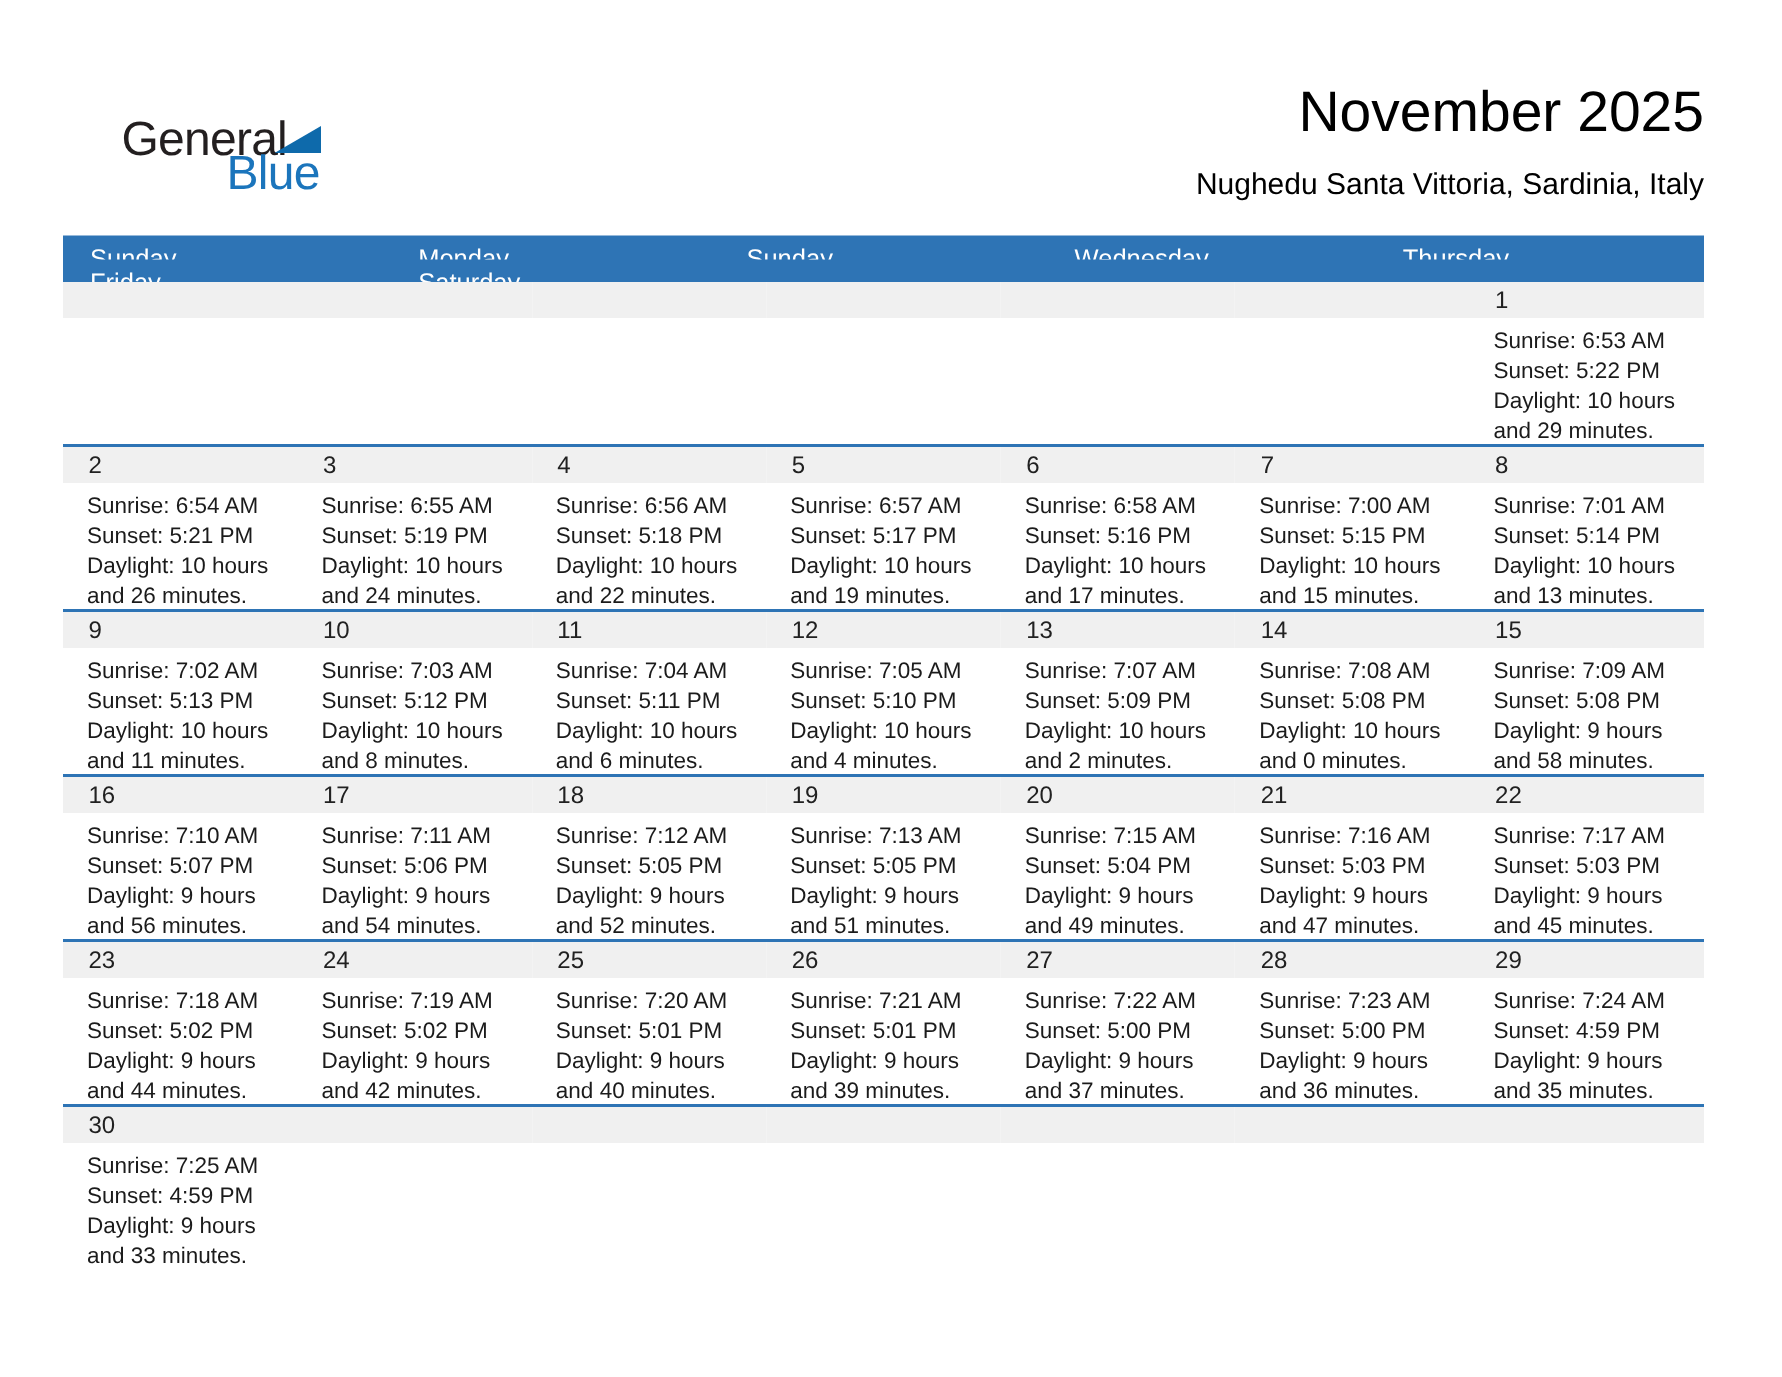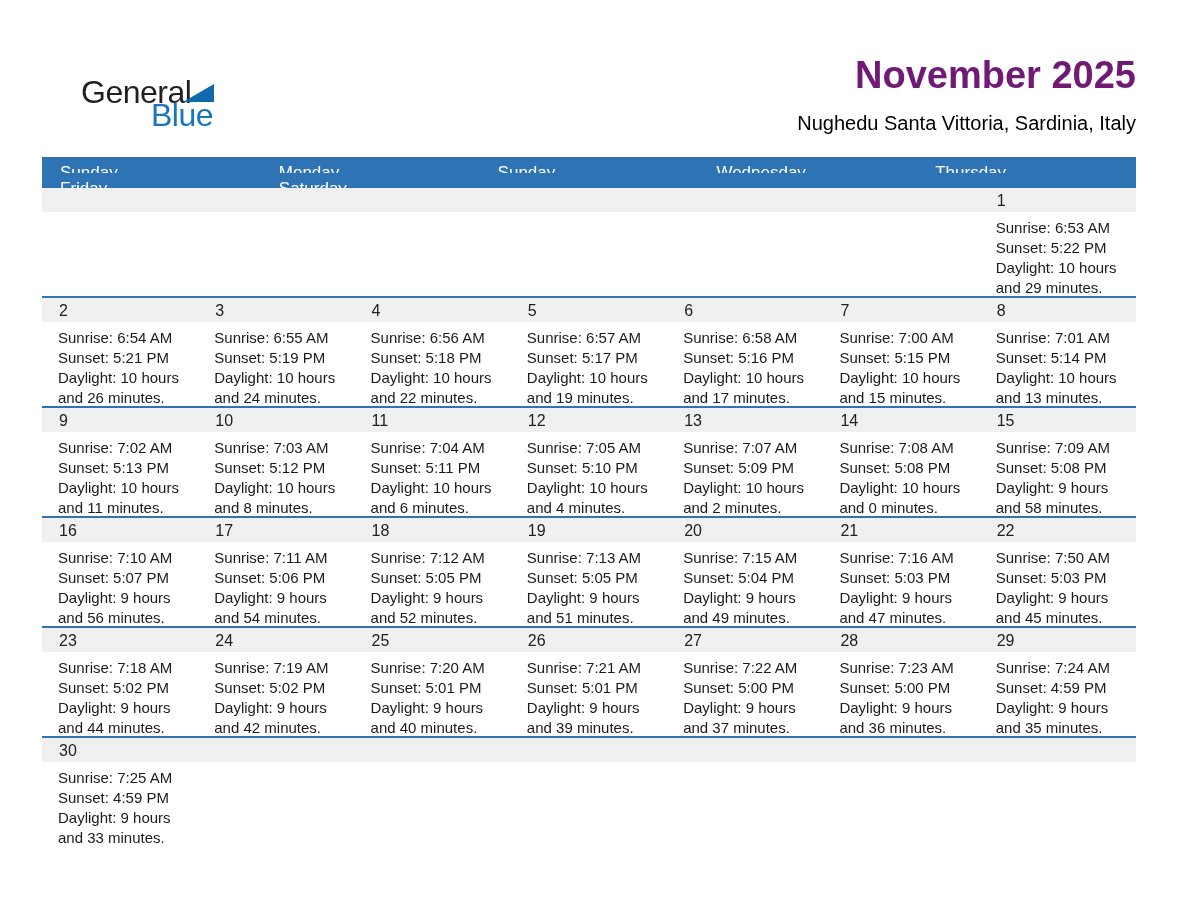--- a/index.html
+++ b/index.html
@@ -24,21 +24,21 @@
     clip-path:polygon(0 100%, 100% 0, 100% 100%);
   }
   .logo-blue {
     position:absolute; left:70px; top:23px;
     font-size:32px; line-height:32px; letter-spacing:-0.5px;
     color:var(--logo-blue,#1b75bc); font-weight:500;
   }
 
   
   .titles { position:absolute; right:52px; top:55px; text-align:right; }
-  .month-title { font-size:38px; line-height:40px; color:#701a75; font-weight:bold; }
+  .month-title { font-size:38px; line-height:40px; color:#000000; font-weight:normal; }
   .location-subtitle { font-size:20px; line-height:24px; margin-top:16px; color:#000; }
 
   
   .cal { position:absolute; left:42px; top:157px; width:1094px; }
   .cal-head {
     display:grid; grid-template-columns:repeat(5,1fr);
     background:var(--header-blue,#2e74b5); height:31px;
   }
   .cal-head .wd {
     color:#fff; font-size:17px; line-height:31px; padding-left:18px;
@@ -300,21 +300,21 @@
           <div class="cell-lines">
             <div>Sunrise: 7:16 AM</div>
             <div>Sunset: 5:03 PM</div>
             <div>Daylight: 9 hours</div>
             <div>and 47 minutes.</div>
           </div>
         </div>
         <div class="cell">
           <div class="daynum">22</div>
           <div class="cell-lines">
-            <div>Sunrise: 7:50 AM</div>
+            <div>Sunrise: 7:17 AM</div>
             <div>Sunset: 5:03 PM</div>
             <div>Daylight: 9 hours</div>
             <div>and 45 minutes.</div>
           </div>
         </div>
       </div>
       <div class="week">
         <div class="cell">
           <div class="daynum">23</div>
           <div class="cell-lines">

